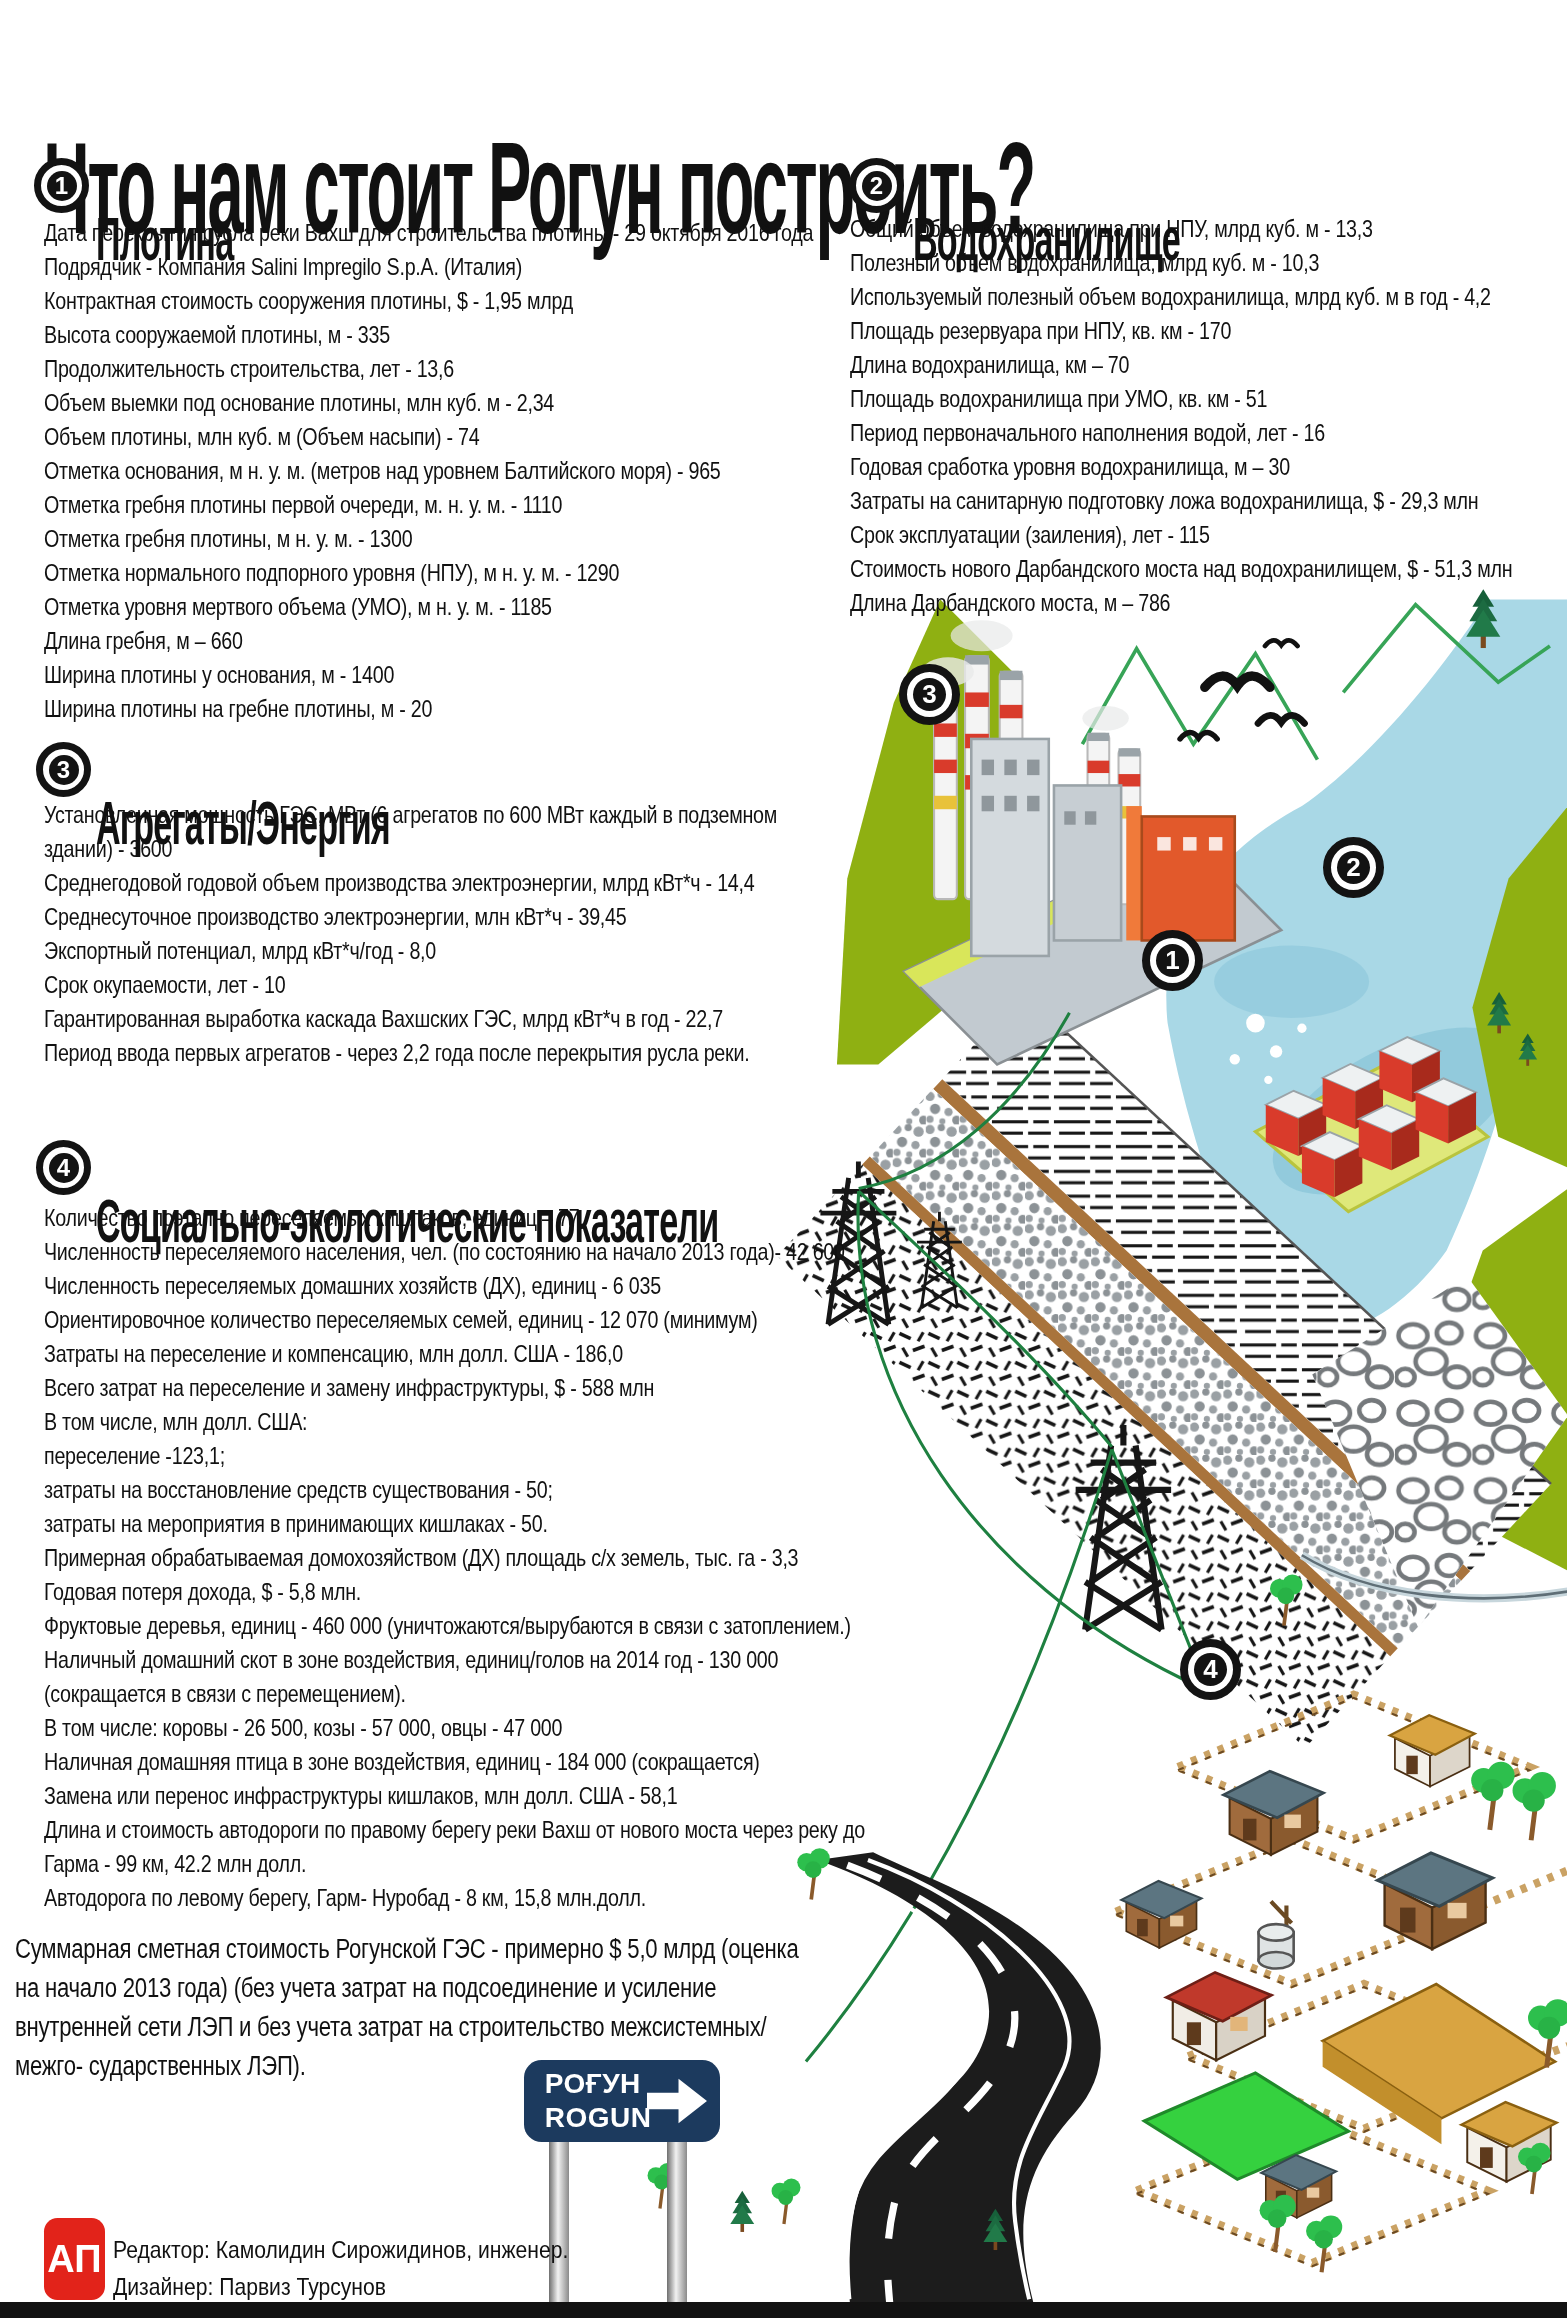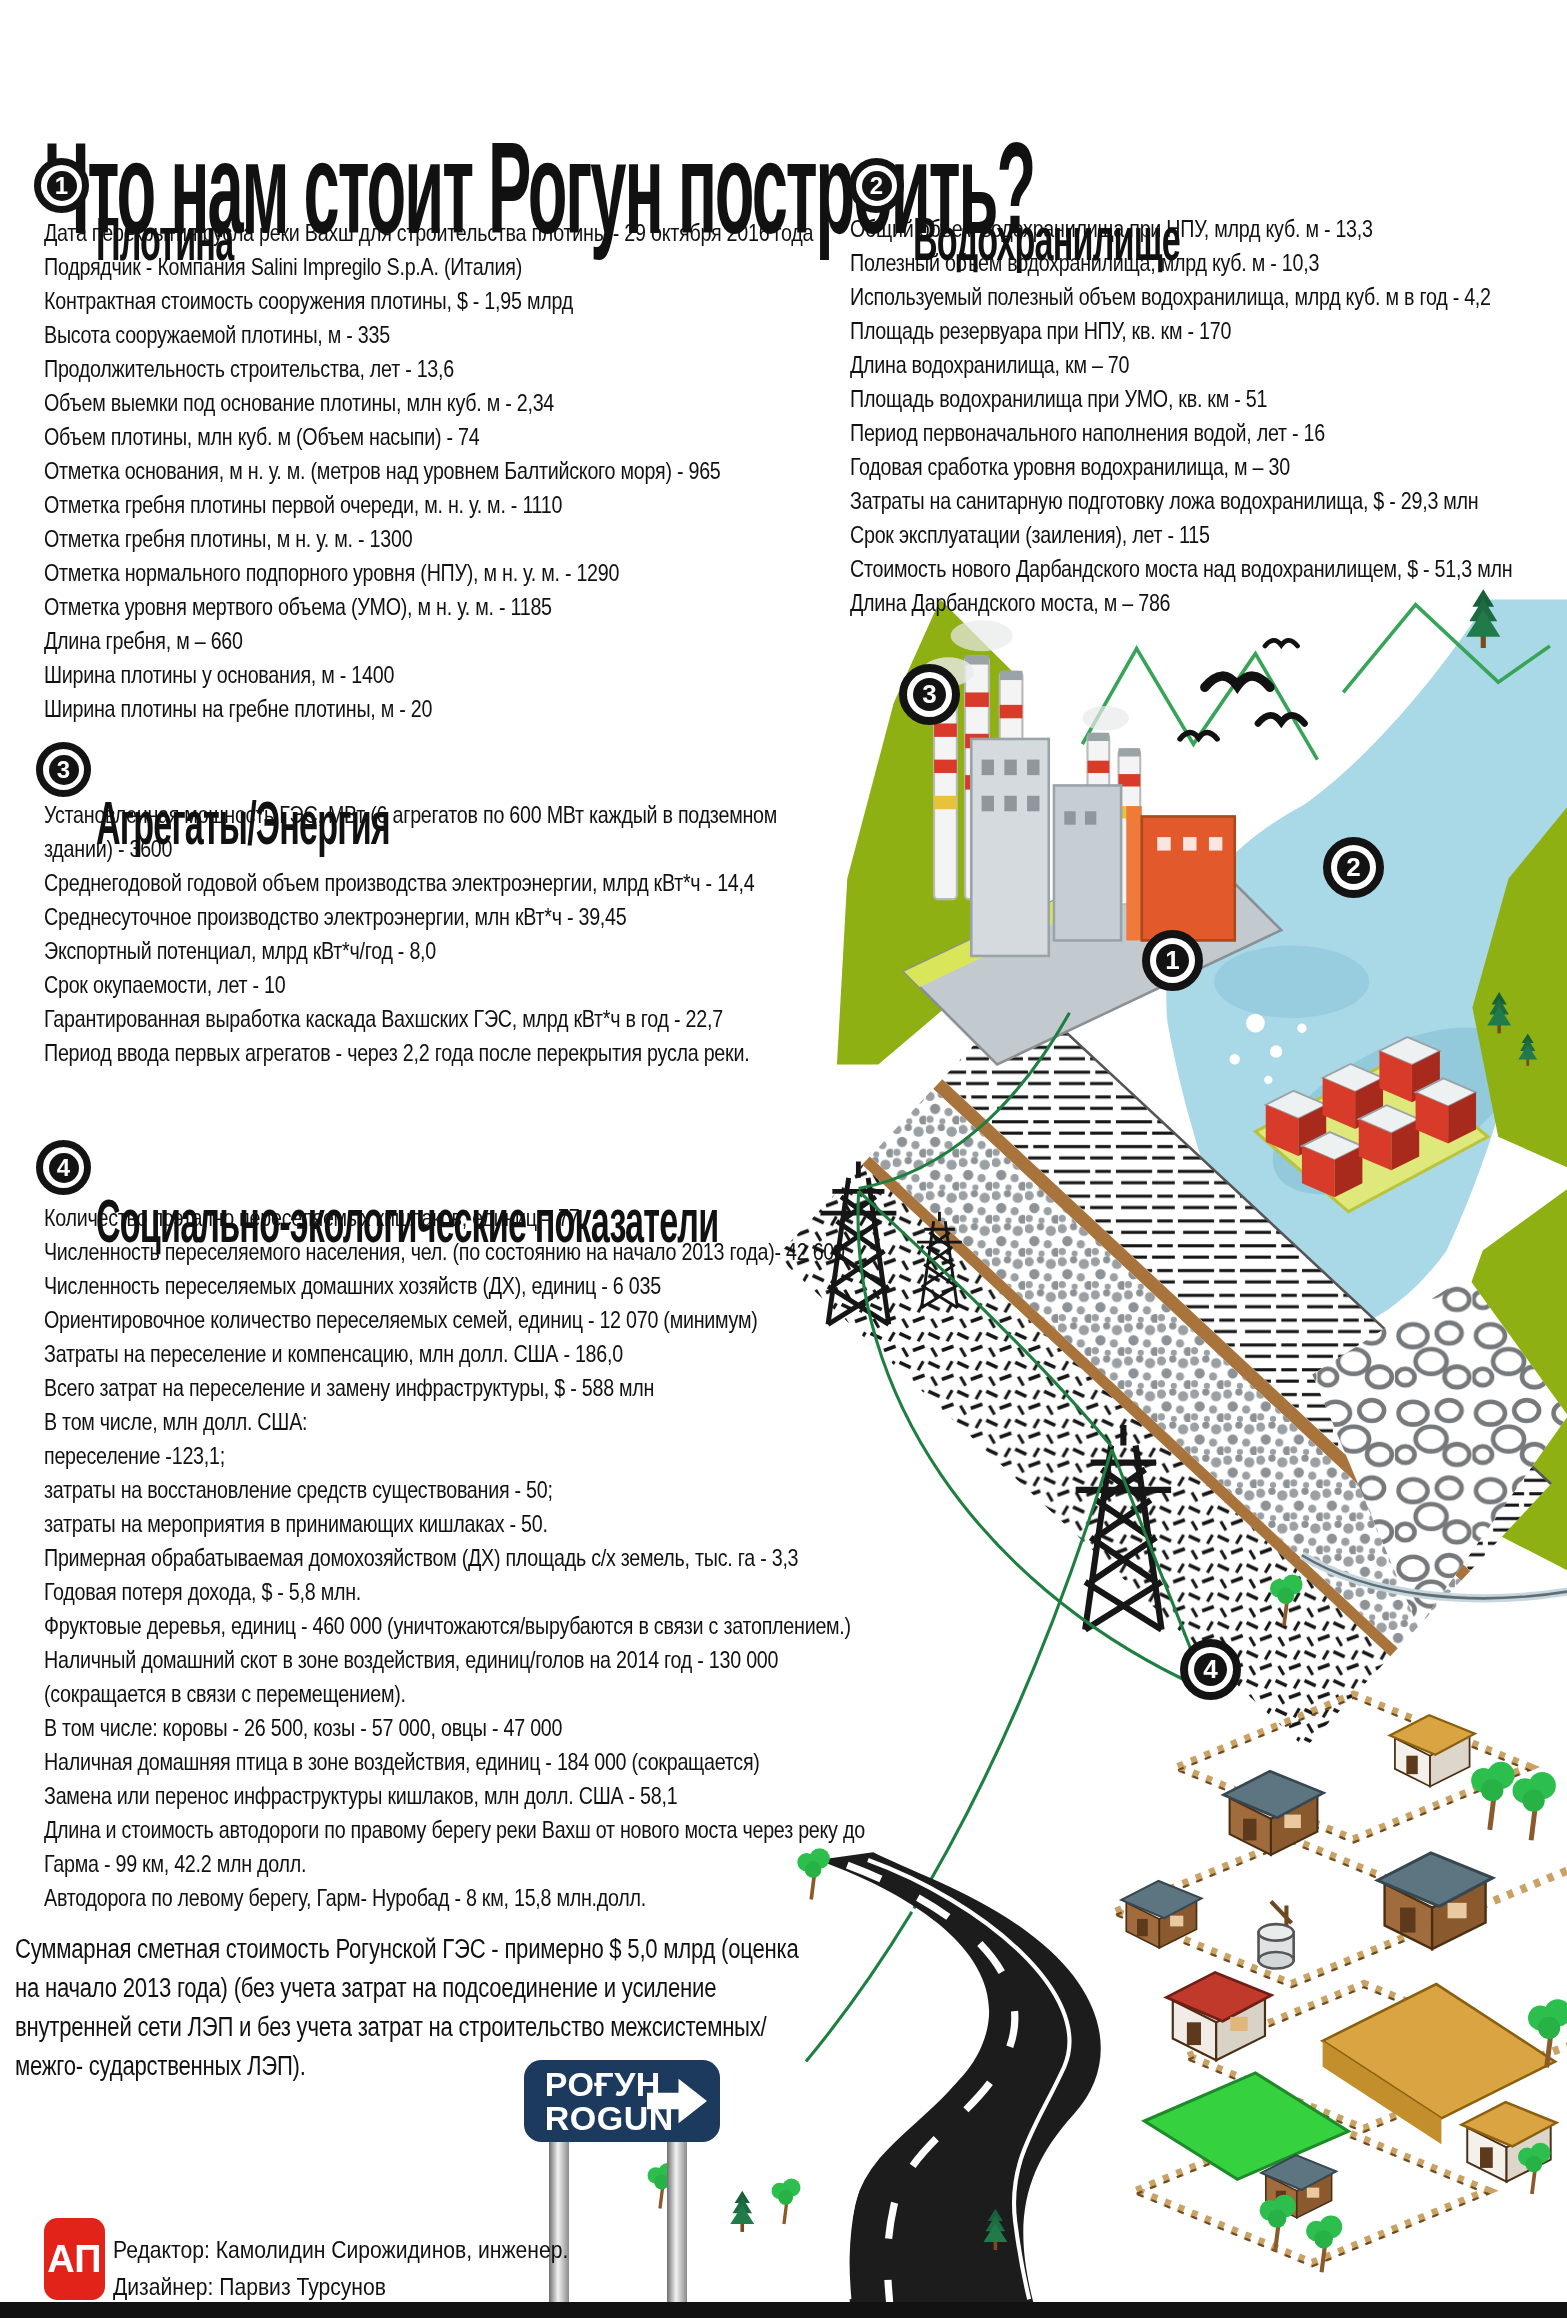--- a/index.html
+++ b/index.html
@@ -18,21 +18,21 @@
            transform-origin:0 0;z-index:2;}
   
   .badge{width:55px;height:55px;border-radius:50%;border:7.7px solid #131313;background:#fff;
          display:flex;align-items:center;justify-content:center;box-sizing:border-box;z-index:2;}
   .badge .core{width:30px;height:30px;border-radius:50%;background:#131313;color:#fff;
          display:flex;align-items:center;justify-content:center;font-weight:bold;font-size:24px;}
   .marker{width:61px;height:61px;border:8.3px solid #131313;z-index:2;}
   .marker .core{width:33px;height:33px;font-size:26px;}
   
   .sign{left:524px;top:2060px;width:196px;height:82px;background:#1c3a5e;border-radius:17.6px;
-        z-index:3;color:#fff;font-weight:bold;font-size:34px;line-height:34px;letter-spacing:0.5px;
+        z-index:3;color:#fff;font-weight:bold;font-size:28px;line-height:34px;letter-spacing:0.5px;
         padding:7.2px 0 0 20.7px;box-sizing:border-box;}
   .sign-arrow{position:absolute;right:12.4px;top:16.5px;}
   .post{width:19.6px;background:linear-gradient(90deg,#6e6e6e,#f2f2f2 45%,#8a8a8a);z-index:1;}
   
   .logo{left:44px;top:2218px;width:61px;height:82px;background:#e2231a;border-radius:13.4px;
         color:#fff;display:flex;align-items:center;justify-content:center;font-weight:bold;
         font-size:38px;z-index:2;}
   .credits{left:113px;top:2231px;font-size:24px;line-height:37px;transform:scaleX(0.88);
            transform-origin:0 0;z-index:2;}
   .bottombar{left:0;top:2302px;width:1568px;height:16.5px;background:#121212;z-index:5;}

